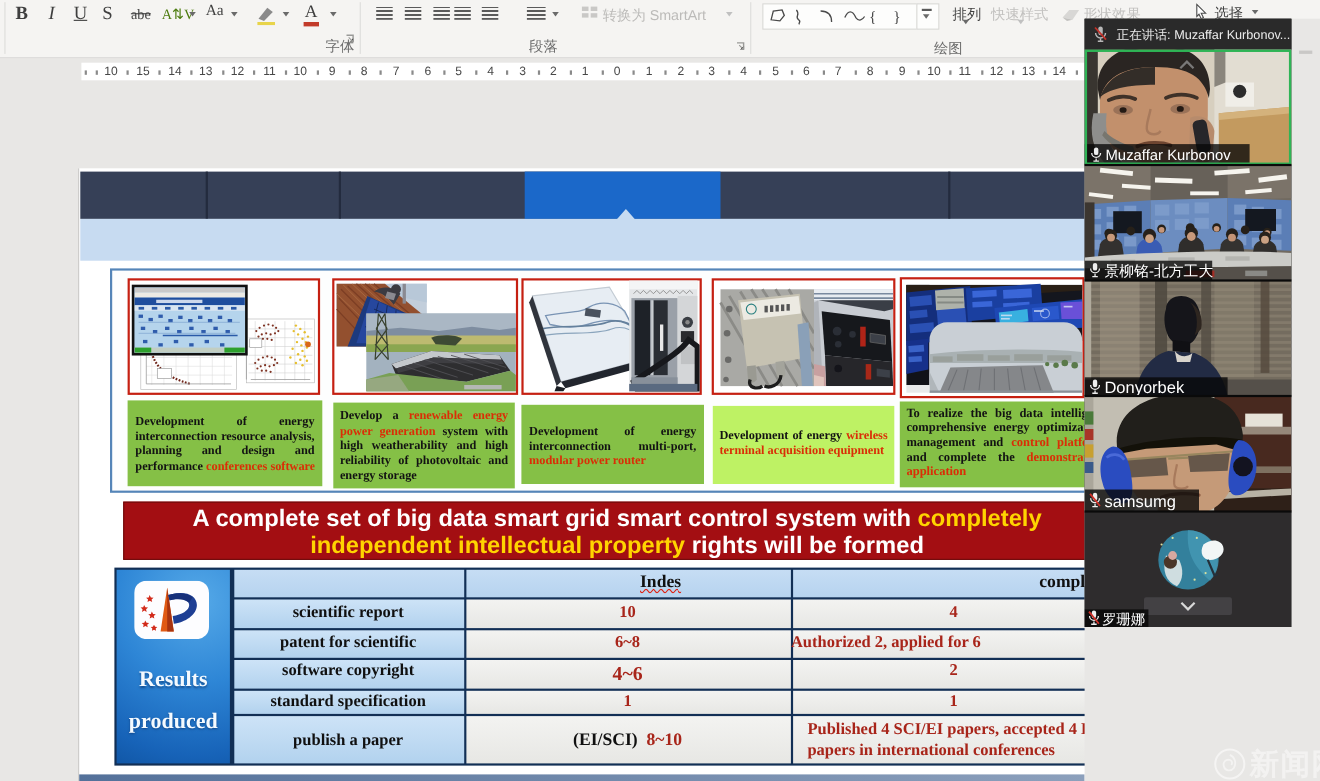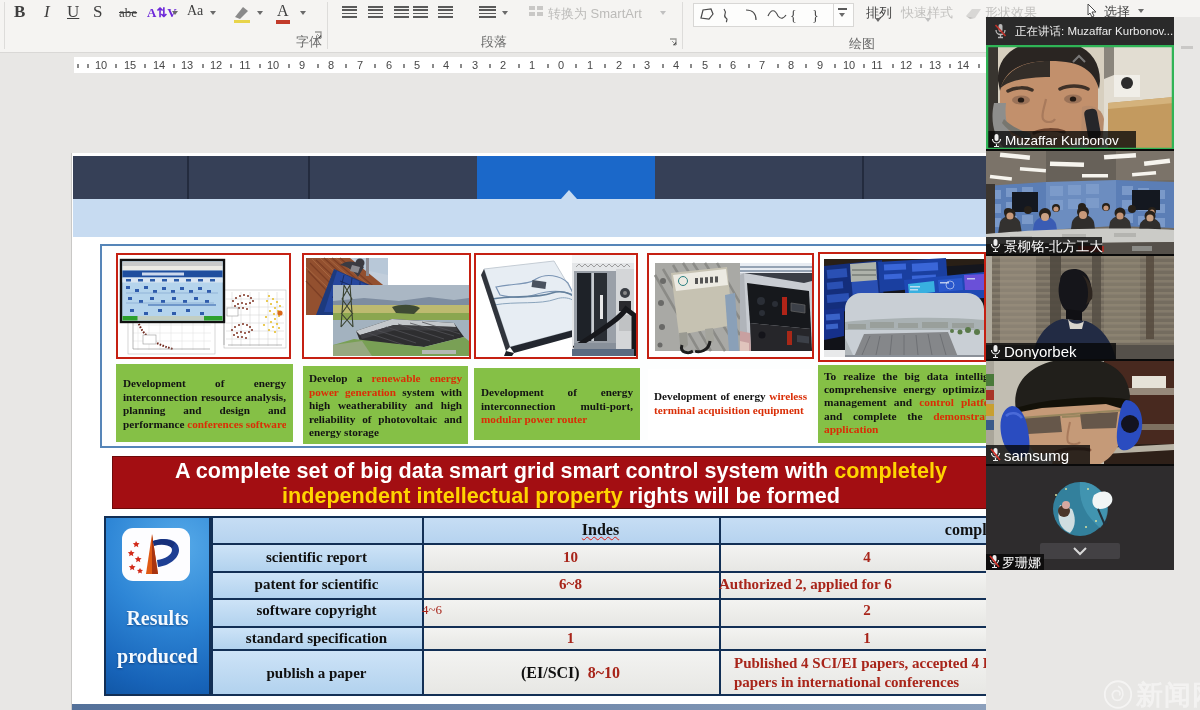--- a/index.html
+++ b/index.html
@@ -17,21 +17,21 @@
 
 <div class="a" style="left:0;top:0;width:1200px;height:52px;background:#f5f4f2;border-bottom:1px solid #d9d8d6"></div>
 <div class="a" style="left:4px;top:2px;width:1px;height:47px;background:#dddcda"></div>
 <div class="a" style="left:327px;top:2px;width:1px;height:47px;background:#dddcda"></div>
 <div class="a" style="left:682px;top:2px;width:1px;height:47px;background:#dddcda"></div>
 <div class="a sf" style="left:14px;top:2px;font-size:17px;font-weight:bold;color:#3f3f3f">B</div>
 <div class="a sf" style="left:44px;top:2px;font-size:17px;font-style:italic;color:#3f3f3f">I</div>
 <div class="a sf" style="left:67px;top:2px;font-size:17px;text-decoration:underline;color:#3f3f3f">U</div>
 <div class="a sf" style="left:93px;top:2px;font-size:17px;color:#3f3f3f">S</div>
 <div class="a sf" style="left:119px;top:5px;font-size:13px;text-decoration:line-through;color:#3f3f3f">abe</div>
-<div class="a sf" style="left:147px;top:5px;font-size:13px;font-weight:bold;color:#6d28d9">A⇅V</div>
+<div class="a sf" style="left:147px;top:5px;font-size:13px;font-weight:normal;color:#4d7c0f">A⇅V</div>
 <div class="chev" style="left:172px;top:11px"></div>
 <div class="a sf" style="left:187px;top:3px;font-size:14px;color:#3f3f3f">Aa</div>
 <div class="chev" style="left:210px;top:11px"></div>
 <svg class="a" style="left:231px;top:5px" width="24" height="18">
     <path d="M4 12 L12 2 L17 6 L9 14 Z" fill="#8a8a8a"></path>
     <rect x="3" y="15" width="16" height="3" fill="#e8d44a"></rect>
   </svg>
 <div class="chev" style="left:257px;top:11px"></div>
 <div class="a sf" style="left:277px;top:2px;font-size:16px;color:#3f3f3f">A</div>
 <div class="a" style="left:276px;top:20px;width:14px;height:3.5px;background:#c23b2a"></div>
@@ -480,21 +480,21 @@
 <div class="gl"><span class="r">power generation</span> system with</div>
 <div class="gl">high weatherability and high</div>
 <div class="gl">reliability of photovoltaic and</div>
 <div class="gl gle">energy storage</div>
 </div>
 <div class="a sf" style="left:474px;top:368px;width:166px;height:72px;background:#85c046;font-weight:bold;font-size:11.2px;line-height:13.6px;color:#131313;padding:18px 7px 0 7px;box-sizing:border-box">
 <div class="gl">Development of energy</div>
 <div class="gl">interconnection multi-port,</div>
 <div class="gl gle"><span class="r">modular power router</span></div>
 </div>
-<div class="a sf" style="left:648px;top:369px;width:165px;height:71px;background:#ffffff;font-weight:bold;font-size:11.2px;line-height:13.6px;color:#131313;padding:21px 6px 0 6px;box-sizing:border-box">
+<div class="a sf" style="left:648px;top:369px;width:165px;height:71px;background:#bef264;font-weight:bold;font-size:11.2px;line-height:13.6px;color:#131313;padding:21px 6px 0 6px;box-sizing:border-box">
 <div class="gl">Development of energy <span class="r">wireless</span></div>
 <div class="gl gle"><span class="r">terminal acquisition equipment</span></div>
 </div>
 <div class="a sf" style="left:818px;top:365px;width:192px;height:78px;background:#85c046;font-weight:bold;font-size:11.4px;line-height:13.2px;color:#131313;padding:5px 6px 0 6px;box-sizing:border-box">
 <div class="gl">To realize the big data intelligent</div>
 <div class="gl">comprehensive energy optimization</div>
 <div class="gl">management and <span class="r">control platform</span></div>
 <div class="gl">and complete the <span class="r">demonstration</span></div>
 <div class="gl gle"><span class="r">application</span></div>
 </div>
@@ -542,21 +542,21 @@
 <div class="a" style="left:721px;top:651px;width:283px;height:43px;background:linear-gradient(to bottom,#f3f3f1,#e7e7e4)"></div>
 <div class="a sf" style="left:422px;top:521px;width:357px;text-align:center;font-weight:bold;font-size:16px;color:#101010"><span style="text-decoration:underline wavy #e02010 1px">Indes</span></div>
 <div class="a sf" style="left:719px;top:521px;width:296px;text-align:right;font-weight:bold;font-size:16px;color:#101010">completed</div>
 <div class="a sf" style="left:211px;top:549px;width:211px;text-align:center;font-weight:bold;font-size:15px;color:#101010">scientific report</div>
 <div class="a sf" style="left:211px;top:576px;width:211px;text-align:center;font-weight:bold;font-size:15px;color:#101010">patent for scientific</div>
 <div class="a sf" style="left:211px;top:602px;width:211px;text-align:center;font-weight:bold;font-size:15px;color:#101010">software copyright</div>
 <div class="a sf" style="left:211px;top:630px;width:211px;text-align:center;font-weight:bold;font-size:15px;color:#101010">standard specification</div>
 <div class="a sf" style="left:211px;top:665px;width:211px;text-align:center;font-weight:bold;font-size:15px;color:#101010">publish a paper</div>
 <div class="a sf" style="left:422px;top:549px;width:297px;text-align:center;font-weight:bold;font-size:15px;color:#a8251a">10</div>
 <div class="a sf" style="left:422px;top:576px;width:297px;text-align:center;font-weight:bold;font-size:15px;color:#a8251a">6~8</div>
-<div class="a sf" style="left:422px;top:602px;width:297px;font-weight:normal;font-size:13px;color:#a8251a">4~6</div>
+<div class="a sf" style="left:422px;top:602px;width:297px;text-align:center;font-weight:bold;font-size:18px;color:#a8251a">4~6</div>
 <div class="a sf" style="left:422px;top:630px;width:297px;text-align:center;font-weight:bold;font-size:15px;color:#a8251a">1</div>
 <div class="a sf" style="left:422px;top:664px;width:297px;text-align:center;font-weight:bold;font-size:16px;color:#101010">(EI/SCI)&nbsp;&nbsp;<span style="color:#a8251a">8~10</span></div>
 <div class="a sf" style="left:719px;top:549px;width:296px;text-align:center;font-weight:bold;font-size:15px;color:#a8251a">4</div>
 <div class="a sf" style="left:719px;top:576px;width:296px;text-align:left;font-weight:bold;font-size:15px;color:#a8251a">Authorized 2, applied for 6</div>
 <div class="a sf" style="left:719px;top:602px;width:296px;text-align:center;font-weight:bold;font-size:15px;color:#a8251a">2</div>
 <div class="a sf" style="left:719px;top:630px;width:296px;text-align:center;font-weight:bold;font-size:15px;color:#a8251a">1</div>
 <div class="a sf" style="left:734px;top:654px;width:280px;text-align:left;font-weight:bold;font-size:15px;line-height:19px;color:#a8251a">Published 4 SCI/EI papers, accepted 4 EI papers in international conferences</div>
 
 <div class="a" style="left:72px;top:704px;width:914px;height:6px;background:linear-gradient(90deg,#54719a,#8ca0bc)"></div>
 <div class="a" style="left:986px;top:17px;width:214px;height:693px;background:#e8e7e5"></div>

